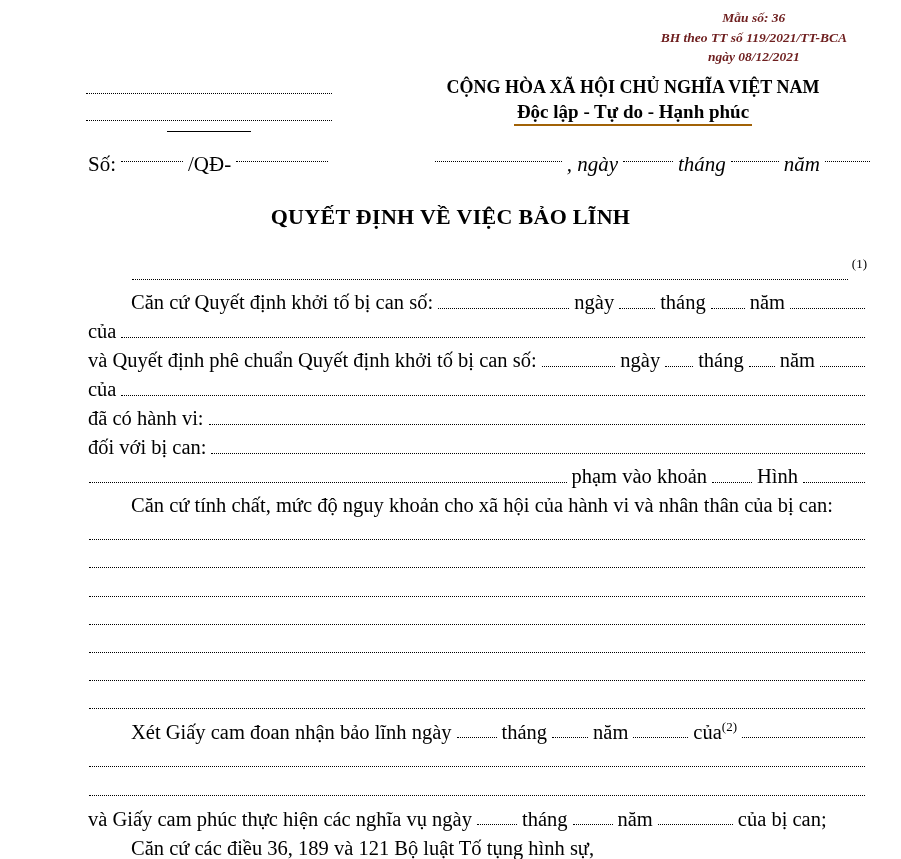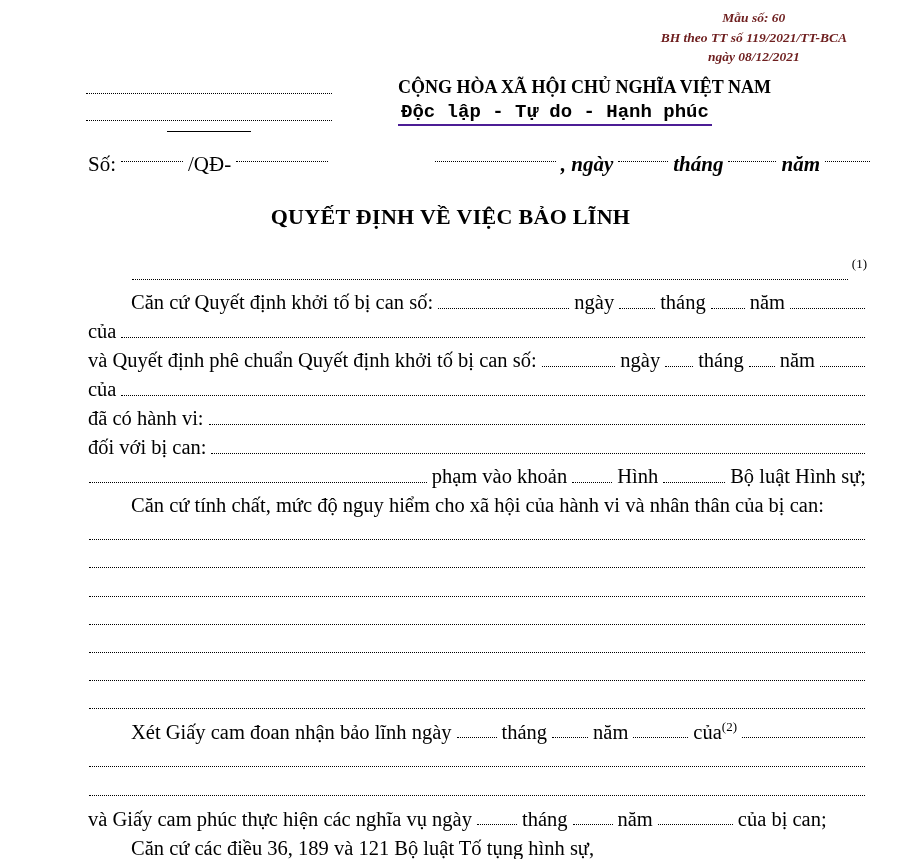--- a/index.html
+++ b/index.html
@@ -11,29 +11,29 @@
   .form-meta{
     position:absolute;top:8px;right:54px;text-align:center;
     font-style:italic;font-weight:bold;font-size:13.5px;line-height:1.45;white-space:nowrap;
   }
   
   .header-row{position:absolute;top:76px;left:86px;width:782px;display:flex;}
   .org-block{width:246px;padding-top:4px;}
   .org-line{height:13px;border-bottom:1.6px dotted #000;}
   .org-line+.org-line{margin-top:13px;}
   .org-rule{width:84px;border-bottom:1.6px solid #000;margin:10px auto 0;}
-  .national-block{flex:1;margin-left:66px;}
+  .national-block{flex:1;margin-left:66px;text-align:center;}
   .motto1{font-size:18px;font-weight:bold;white-space:nowrap;line-height:22px;}
   .motto2{display:inline-block;font-size:19px;font-weight:bold;white-space:nowrap;
-          border-bottom:2px solid #4c1d95;padding:0 3px 1px;margin-top:3px;font-family:Liberation Mono, monospace;}
+          border-bottom:2px solid #a16207;padding:0 3px 1px;margin-top:3px;}
   
   .row{display:flex;align-items:flex-end;height:29px;}
   .row-sm{height:28.2px;}
   .txt{white-space:nowrap;margin-bottom:0;padding:0 2px;line-height:1.15;}
-  .it{font-style:italic;font-weight:bold;}
+  .it{font-style:italic;}
   .dots{border-bottom:1.6px dotted #000;margin:0 3px 6px;height:0;}
   .flex{flex:1 1 auto;min-width:10px;}
   .gap{margin:0 3px 6px;height:0;}
   .indent{width:43px;flex:0 0 auto;}
   .sup-end{font-size:13px;margin-bottom:14px;padding:0 1px;}
   sup{font-size:13px;line-height:0;}
   .w26{width:26px;flex:0 0 auto;} .w28{width:28px;flex:0 0 auto;}
   .w34{width:34px;flex:0 0 auto;} .w36{width:36px;flex:0 0 auto;}
   .w40{width:40px;flex:0 0 auto;} .w45{width:45px;flex:0 0 auto;}
   .w48{width:48px;flex:0 0 auto;} .w50{width:50px;flex:0 0 auto;}
@@ -47,21 +47,21 @@
              font-size:22px;font-weight:bold;letter-spacing:.3px;}
   
   .body{position:absolute;top:257px;left:86px;width:782px;font-size:20.5px;}
 </style>
 </head>
 <body>
 
 <div class="page">
 
   <div class="form-meta" style="color: rgb(110, 30, 30);">
-    <div>Mẫu số: 60</div>
+    <div>Mẫu số: 36</div>
     <div>BH theo TT số 119/2021/TT-BCA</div>
     <div>ngày 08/12/2021</div>
   </div>
 
   <div class="header-row">
     <div class="org-block">
       <div class="org-line"></div>
       <div class="org-line"></div>
       <div class="org-rule"></div>
     </div>
@@ -138,26 +138,25 @@
       <span class="txt">đối với bị can:</span>
       <span class="dots flex"></span>
     </div>
 
     <div class="row">
       <span class="dots flex"></span>
       <span class="txt">phạm vào khoản</span>
       <span class="dots w40"></span>
       <span class="txt">Hình</span>
       <span class="dots w62"></span>
-      <span class="txt">Bộ luật Hình sự;</span>
-    </div>
-
-    <div class="row">
-      <span class="indent"></span>
-      <span class="txt">Căn cứ tính chất, mức độ nguy hiểm cho xã hội của hành vi và nhân thân của bị can:</span>
+    </div>
+
+    <div class="row">
+      <span class="indent"></span>
+      <span class="txt">Căn cứ tính chất, mức độ nguy khoản cho xã hội của hành vi và nhân thân của bị can:</span>
     </div>
 
     <div class="row row-sm">
         <span class="dots flex"></span>
       </div>
     <div class="row row-sm">
         <span class="dots flex"></span>
       </div>
     <div class="row row-sm">
         <span class="dots flex"></span>

